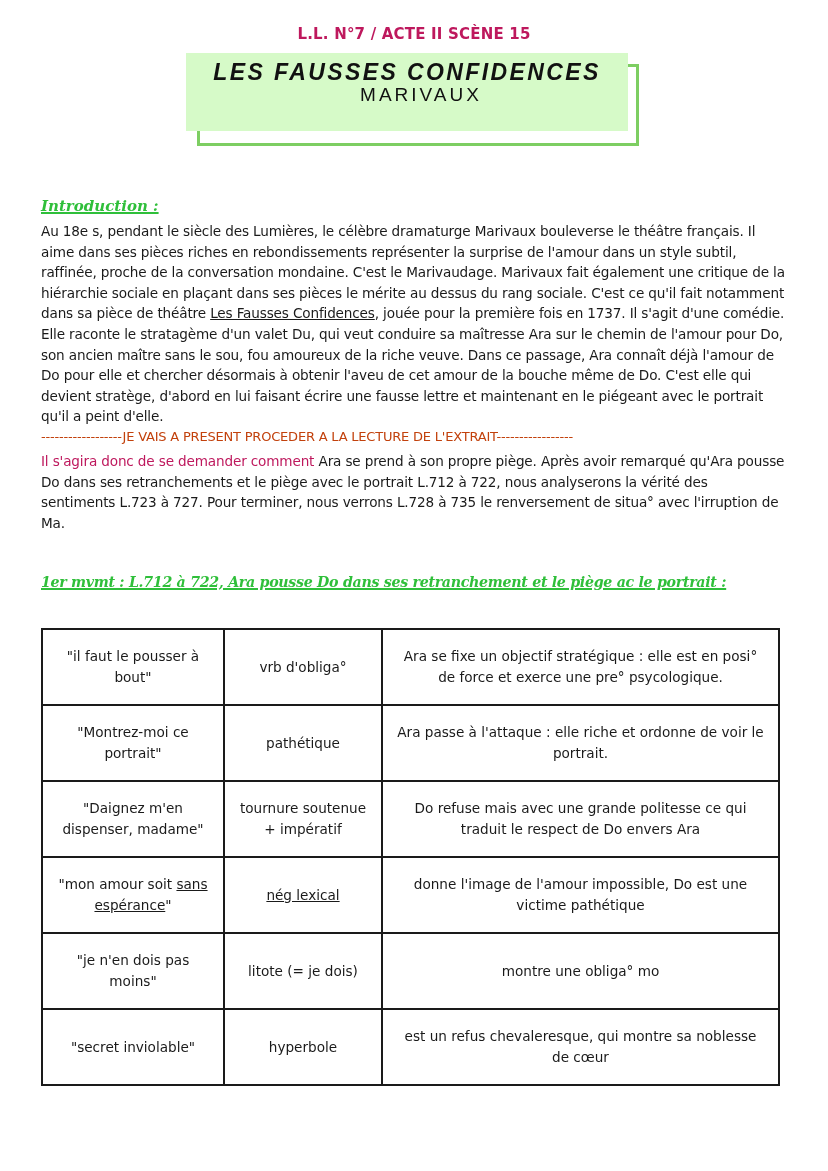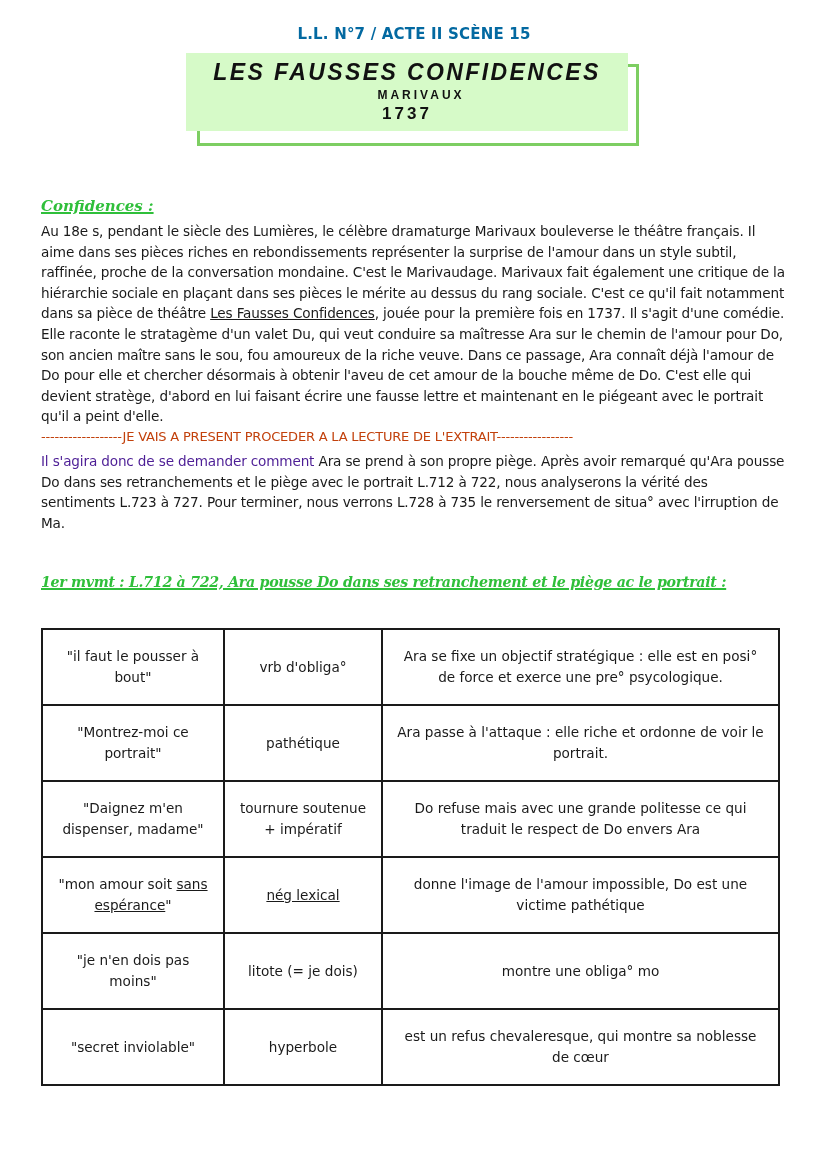--- a/index.html
+++ b/index.html
@@ -2,36 +2,36 @@
 <html><head>
 <meta charset="utf-8">
 <style>
   html, body { margin: 0; padding: 0; }
   body {
     width: 828px; height: 1171px; background: #ffffff; position: relative;
     font-family: "DejaVu Sans", sans-serif; color: #1a1a1a; overflow: hidden;
   }
   .kicker {
     position: absolute; top: 25px; left: 0; width: 828px; text-align: center;
-    color: #0369a1; font-weight: bold; font-size: 15px; letter-spacing: 0.2px;
+    color: #be185d; font-weight: bold; font-size: 15px; letter-spacing: 0.2px;
   }
   .title-frame {
     position: absolute; left: 197px; top: 64px; width: 436px; height: 76px;
     border: 3px solid #7dce62; border-left-width: 3px;
   }
   .title-box {
     position: absolute; left: 186px; top: 53px; width: 442px; height: 78px;
     background: #d6fac8; text-align: center;
   }
   .title-main {
     margin-top: 6px; font-family: "Liberation Sans", sans-serif; font-style: italic;
     font-weight: bold; font-size: 23px; letter-spacing: 2.4px; color: #111;
   }
   .title-sub {
-    font-family: "Liberation Sans", sans-serif; font-weight: bold; font-size: 12px;
+    font-family: "Liberation Sans", sans-serif; font-weight: normal; font-size: 19px;
     letter-spacing: 3px; line-height: 18px; color: #111; margin-left: 28px;
   }
   .title-year {
     font-family: "Liberation Sans", sans-serif; font-weight: bold; font-size: 17px;
     letter-spacing: 3px; line-height: 19px; color: #111;
   }
   .section-heading {
     position: absolute; left: 41px; color: #2fbf3a;
     font-family: "DejaVu Serif", serif; font-style: italic; font-weight: bold;
     font-size: 15px; text-decoration: underline; text-decoration-thickness: 2px;
@@ -43,21 +43,21 @@
     position: absolute; left: 41px; width: 745px; font-size: 13.6px;
     line-height: 20.6px; color: #1a1a1a; letter-spacing: -0.15px;
   }
   .intro-text { top: 221px; }
   .play-title { text-decoration: underline; }
   .reading-divider {
     position: absolute; top: 429px; left: 41px; width: 745px; text-align: left;
     color: #c2410c; font-size: 13px; white-space: nowrap; letter-spacing: -0.2px;
   }
   .plan-text { top: 451px; }
-  .plan-lead { color: #4c1d95; }
+  .plan-lead { color: #be185d; }
   table.analysis {
     position: absolute; left: 41px; top: 628px; width: 737px; height: 458px;
     border-collapse: collapse; table-layout: fixed;
   }
   table.analysis td {
     border: 2px solid #1a1a1a; text-align: center; vertical-align: middle;
     font-size: 13.6px; line-height: 21px; padding: 0 14px; color: #1a1a1a;
   }
   col.c1 { width: 182px; }
   col.c2 { width: 158px; }
@@ -66,24 +66,23 @@
 </style>
 </head>
 <body>
 
 <div class="kicker">L.L. N°7 / ACTE II SCÈNE 15</div>
 
 <div class="title-frame"></div>
 <div class="title-box">
   <div class="title-main">LES FAUSSES CONFIDENCES</div>
   <div class="title-sub">MARIVAUX</div>
-  <div class="title-year">1737</div>
 </div>
 
-<div class="section-heading intro-heading">Confidences :</div>
+<div class="section-heading intro-heading">Introduction :</div>
 
 <div class="paragraph intro-text"><span>Au 18e s, pendant le siècle des Lumières, le célèbre dramaturge Marivaux bouleverse le théâtre français. Il aime dans ses pièces riches en rebondissements représenter la surprise de l'amour dans un style subtil, raffinée, proche de la conversation mondaine. C'est le Marivaudage. Marivaux fait également une critique de la hiérarchie sociale en plaçant dans ses pièces le mérite au dessus du rang sociale. C'est ce qu'il fait notamment dans sa pièce de théâtre </span><span class="play-title">Les Fausses Confidences</span><span>, jouée pour la première fois en 1737. Il s'agit d'une comédie. Elle raconte le stratagème d'un valet Du, qui veut conduire sa maîtresse Ara sur le chemin de l'amour pour Do, son ancien maître sans le sou, fou amoureux de la riche veuve. Dans ce passage, Ara connaît déjà l'amour de Do pour elle et chercher désormais à obtenir l'aveu de cet amour de la bouche même de Do. C'est elle qui devient stratège, d'abord en lui faisant écrire une fausse lettre et maintenant en le piégeant avec le portrait qu'il a peint d'elle.</span></div>
 
 <div class="reading-divider">------------------JE VAIS A PRESENT PROCEDER A LA LECTURE DE L'EXTRAIT-----------------</div>
 
 <div class="paragraph plan-text"><span class="plan-lead">Il s'agira donc de se demander comment </span><span>Ara se prend à son propre piège. Après avoir remarqué qu'Ara pousse Do dans ses retranchements et le piège avec le portrait L.712 à 722, nous analyserons la vérité des sentiments L.723 à 727. Pour terminer, nous verrons L.728 à 735 le renversement de situa° avec l'irruption de Ma.</span></div>
 
 <div class="section-heading mvt-heading">1er mvmt : L.712 à 722, Ara pousse Do dans ses retranchement et le piège ac le portrait :</div>
 
 <table class="analysis">

